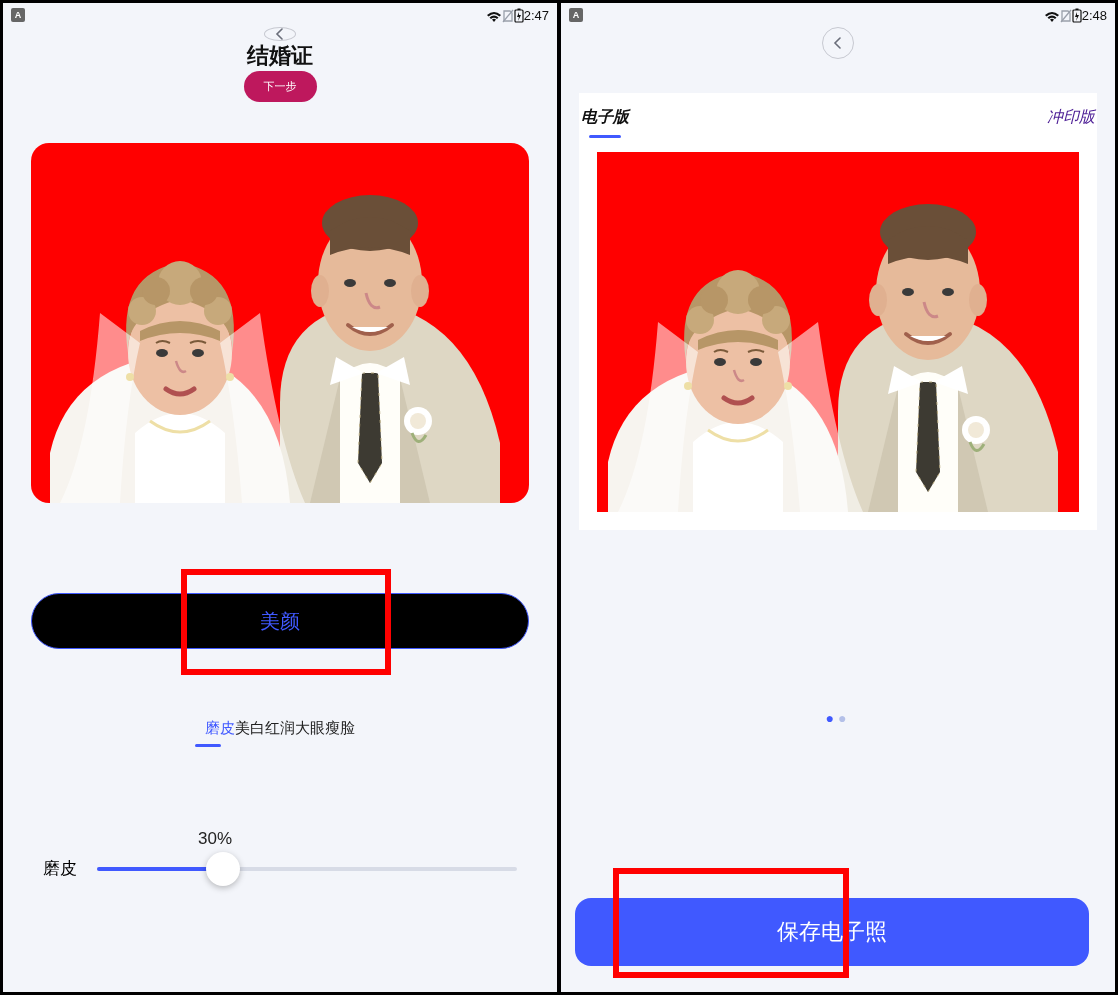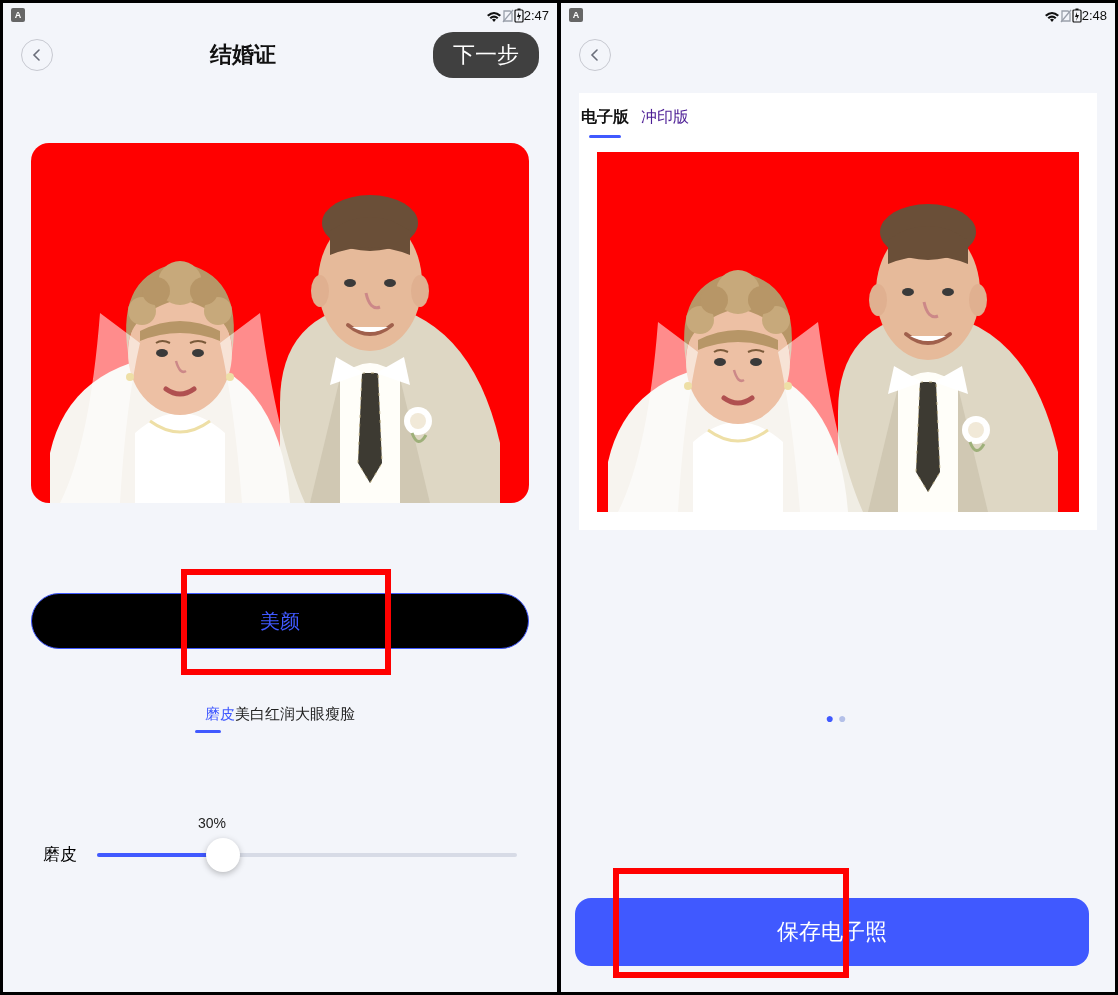--- a/index.html
+++ b/index.html
@@ -58,46 +58,47 @@
   .statusbar .wifi-icon svg,
   .statusbar .sim-icon svg,
   .statusbar .batt-icon svg { display: block; }
   
   .navbar {
     height: 56px;
     display: flex;
     align-items: center;
     justify-content: space-between;
     padding: 0 18px;
+    flex-direction: column;
   }
   .back-btn {
     width: 32px; height: 32px;
     border: 1px solid #c7c9d1;
     border-radius: 50%;
     display: flex;
     align-items: center;
     justify-content: center;
     color: #6a6e7a;
     background: transparent;
     cursor: pointer;
   }
   .nav-title {
     font-size: 22px;
     font-weight: 700;
     color: #111;
     flex: 1;
     text-align: center;
   }
   .nav-action {
-    background: #404040;
+    background: #be185d;
     color: #fff;
     border: none;
     border-radius: 20px;
     padding: 8px 20px;
-    font-size: 22px;
+    font-size: 11px;
     cursor: pointer;
     text-align: center;
   } 
   .back-spacer { width: 32px; }
   
   .photo-wrap {
     margin: 60px 28px 0 28px;
     border-radius: 18px;
     overflow: hidden;
     background: #ff0000;
@@ -117,24 +118,25 @@
     height: 100%;
   }
   
   .preview-card {
     margin: 10px 18px 0 18px;
     background: #fff;
     padding-bottom: 18px;
   }
   .preview-tabs {
     display: flex;
-    justify-content: flex-start;
+    justify-content: space-between;
     gap: 8px;
     padding: 14px 0 10px 0;
     font-size: 16px;
+    font-style: italic;
   }
   .preview-tab {
     color: #4c1d95;
     padding: 0 2px 6px 2px;
     position: relative;
     cursor: pointer;
   }
   .preview-tab.active {
     color: #111;
     font-weight: 700;
@@ -168,21 +170,21 @@
     pointer-events: none;
   }
   .hl1 {
     top: -24px;
     left: 150px;
     width: 210px;
     height: 106px;
   }
   
   .filter-tabs {
-    margin: 56px auto 0 auto;
+    margin: 70px auto 0 auto;
     text-align: center;
     font-size: 15px;
     color: #222;
   }
   .filter-tabs .ft-active {
     color: #4059ff;
   }
   .filter-underline {
     width: 26px;
     height: 3px;
@@ -194,21 +196,21 @@
   }
   
   .slider-block {
     margin: 110px 40px 0 40px;
     position: relative;
   }
   .slider-pct {
     position: absolute;
     top: -28px;
     left: 155px;
-    font-size: 14px;
+    font-size: 17px;
     color: #222;
   }
   .slider-row {
     display: flex;
     align-items: center;
     gap: 20px;
     font-size: 17px;
   }
   .slider-track {
     flex: 1;

